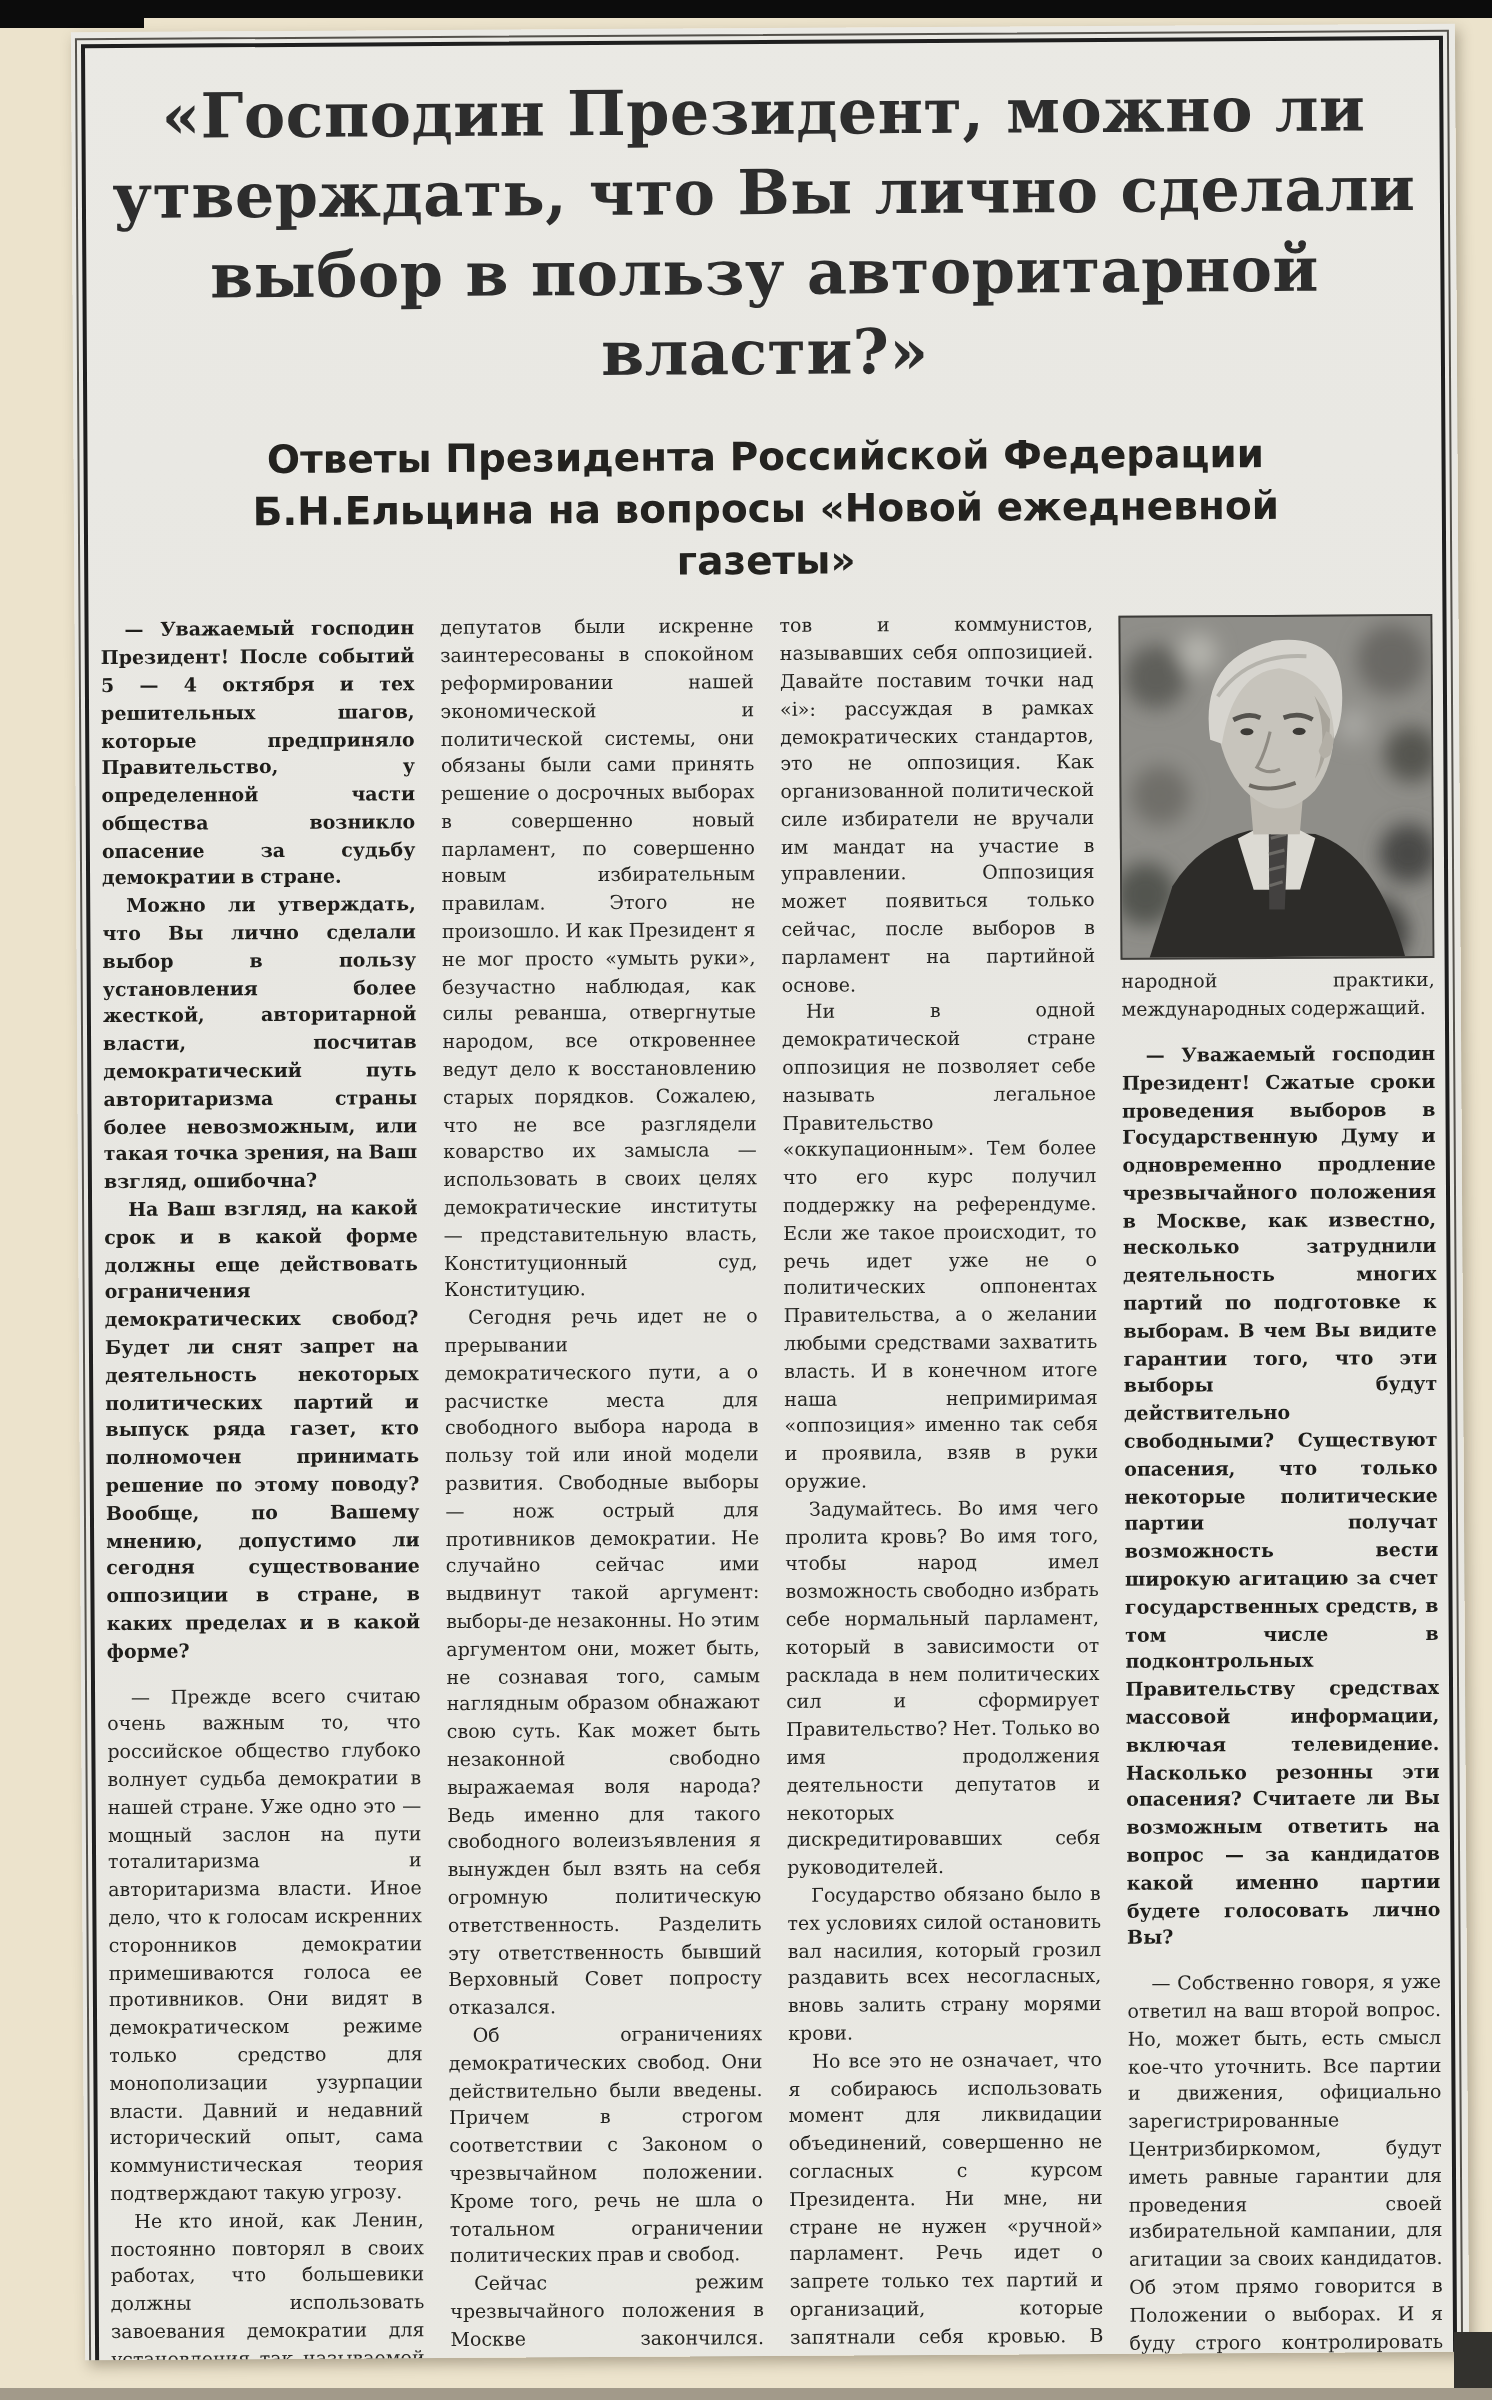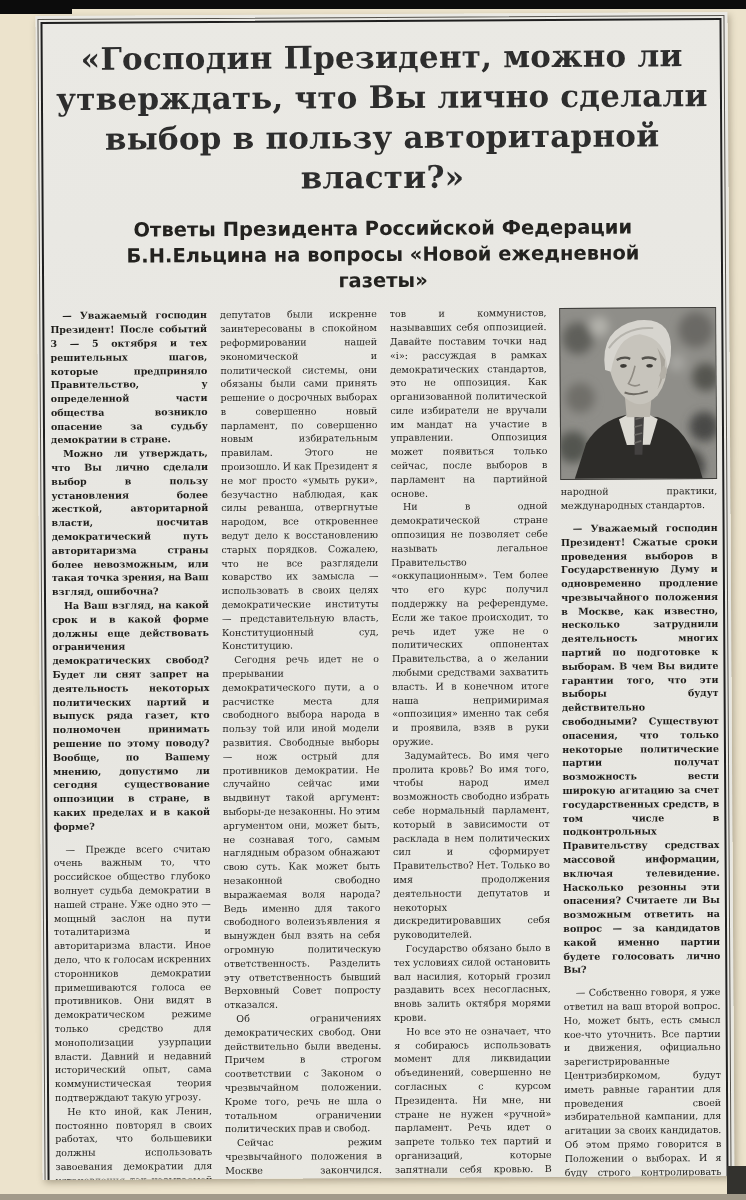--- a/index.html
+++ b/index.html
@@ -66,41 +66,41 @@
 <div class="clipping">
   <div class="frame"></div>
   <div class="content">
 
     <h1 class="headline">«Господин Президент, можно ли утверждать, что Вы лично сделали выбор в пользу авторитарной власти?»</h1>
     <h2 class="subheadline">Ответы Президента Российской Федерации Б.Н.Ельцина на вопросы «Новой ежедневной газеты»</h2>
 
     <div class="cols">
 
       <div class="col">
-        <p class="q">— Уважаемый господин Президент! После событий 3 — 5 октября и тех решительных шагов, которые предприняло Правительство, у определенной части общества возникло опасение за судьбу демократии в стране.</p>
+        <p class="q">— Уважаемый господин Президент! После событий 5 — 4 октября и тех решительных шагов, которые предприняло Правительство, у определенной части общества возникло опасение за судьбу демократии в стране.</p>
         <p class="q">Можно ли утверждать, что Вы лично сделали выбор в пользу установления более жесткой, авторитарной власти, посчитав демократический путь авторитаризма страны более невозможным, или такая точка зрения, на Ваш взгляд, ошибочна?</p>
         <p class="q">На Ваш взгляд, на какой срок и в какой форме должны еще действовать ограничения демократических свобод? Будет ли снят запрет на деятельность некоторых политических партий и выпуск ряда газет, кто полномочен принимать решение по этому поводу? Вообще, по Вашему мнению, допустимо ли сегодня существование оппозиции в стране, в каких пределах и в какой форме?</p>
         <p class="gap">— Прежде всего считаю очень важным то, что российское общество глубоко волнует судьба демократии в нашей стране. Уже одно это — мощный заслон на пути тоталитаризма и авторитаризма власти. Иное дело, что к голосам искренних сторонников демократии примешиваются голоса ее противников. Они видят в демократическом режиме только средство для монополизации узурпации власти. Давний и недавний исторический опыт, сама коммунистическая теория подтверждают такую угрозу.</p>
         <p>Не кто иной, как Ленин, постоянно повторял в своих работах, что большевики должны использовать завоевания демократии для установления так называемой «диктатуры пролетариата». А что за этим кроется, мы все очень хорошо знаем. Это режим всевластия вождя и номенклатуры, режим репрессий, режим циничной лжи и презрения к тем, от имени которых властвует номенклатура.</p>
 
       </div>
 
       <div class="col">
         <p class="co">депутатов были искренне заинтересованы в спокойном реформировании нашей экономической и политической системы, они обязаны были сами принять решение о досрочных выборах в совершенно новый парламент, по совершенно новым избирательным правилам. Этого не произошло. И как Президент я не мог просто «умыть руки», безучастно наблюдая, как силы реванша, отвергнутые народом, все откровеннее ведут дело к восстановлению старых порядков. Сожалею, что не все разглядели коварство их замысла — использовать в своих целях демократические институты — представительную власть, Конституционный суд, Конституцию.</p>
         <p>Сегодня речь идет не о прерывании демократического пути, а о расчистке места для свободного выбора народа в пользу той или иной модели развития. Свободные выборы — нож острый для противников демократии. Не случайно сейчас ими выдвинут такой аргумент: выборы-де незаконны. Но этим аргументом они, может быть, не сознавая того, самым наглядным образом обнажают свою суть. Как может быть незаконной свободно выражаемая воля народа? Ведь именно для такого свободного волеизъявления я вынужден был взять на себя огромную политическую ответственность. Разделить эту ответственность бывший Верховный Совет попросту отказался.</p>
         <p>Об ограничениях демократических свобод. Они действительно были введены. Причем в строгом соответствии с Законом о чрезвычайном положении. Кроме того, речь не шла о тотальном ограничении политических прав и свобод.</p>
         <p>Сейчас режим чрезвычайного положения в Москве закончился. Подчеркну, за пределами Москвы эти ограничения вообще не вводились и не действовали.</p>
 
       </div>
 
       <div class="col">
         <p class="co">тов и коммунистов, называвших себя оппозицией. Давайте поставим точки над «i»: рассуждая в рамках демократических стандартов, это не оппозиция. Как организованной политической силе избиратели не вручали им мандат на участие в управлении. Оппозиция может появиться только сейчас, после выборов в парламент на партийной основе.</p>
         <p>Ни в одной демократической стране оппозиция не позволяет себе называть легальное Правительство «оккупационным». Тем более что его курс получил поддержку на референдуме. Если же такое происходит, то речь идет уже не о политических оппонентах Правительства, а о желании любыми средствами захватить власть. И в конечном итоге наша непримиримая «оппозиция» именно так себя и проявила, взяв в руки оружие.</p>
         <p>Задумайтесь. Во имя чего пролита кровь? Во имя того, чтобы народ имел возможность свободно избрать себе нормальный парламент, который в зависимости от расклада в нем политических сил и сформирует Правительство? Нет. Только во имя продолжения деятельности депутатов и некоторых дискредитировавших себя руководителей.</p>
-        <p>Государство обязано было в тех условиях силой остановить вал насилия, который грозил раздавить всех несогласных, вновь залить октября морями крови.</p>
+        <p>Государство обязано было в тех условиях силой остановить вал насилия, который грозил раздавить всех несогласных, вновь залить страну морями крови.</p>
         <p>Но все это не означает, что я собираюсь использовать момент для ликвидации объединений, совершенно не согласных с курсом Президента. Ни мне, ни стране не нужен «ручной» парламент. Речь идет о запрете только тех партий и организаций, которые запятнали себя кровью. В ближайшие дни я, возможно, подпишу Указ, содержащий перечень таких организаций. Он не будет очень длинным.</p>
 
       </div>
 
       <div class="col">
         <figure class="photo">
           <svg viewBox="0 0 160 172" preserveAspectRatio="none" aria-hidden="true">
             <defs>
               <filter id="blur1" x="-30%" y="-30%" width="160%" height="160%">
                 <feGaussianBlur stdDeviation="5"></feGaussianBlur>
@@ -136,21 +136,21 @@
             <path d="M84,51 Q92,48 99,52" stroke="#54524d" stroke-width="2.4" fill="none"></path>
             <ellipse cx="65" cy="58" rx="3.4" ry="1.8" fill="#3c3a36"></ellipse>
             <ellipse cx="92" cy="58" rx="3.4" ry="1.8" fill="#3c3a36"></ellipse>
 
             <path d="M77,58 Q74,70 70,76 Q76,80 82,77" stroke="#8f8b83" stroke-width="1.6" fill="none"></path>
             <path d="M66,85 Q76,89 90,84" stroke="#6e6a63" stroke-width="2" fill="none"></path>
 
             <path d="M106,58 Q112,60 108,70 Q104,74 102,68" fill="#b3afa6"></path>
           </svg>
         </figure>
-        <p class="co">народной практики, международных стандартов.</p>
+        <p class="co">народной практики, международных содержащий.</p>
         <p class="q gap">— Уважаемый господин Президент! Сжатые сроки проведения выборов в Государственную Думу и одновременно продление чрезвычайного положения в Москве, как известно, несколько затруднили деятельность многих партий по подготовке к выборам. В чем Вы видите гарантии того, что эти выборы будут действительно свободными? Существуют опасения, что только некоторые политические партии получат возможность вести широкую агитацию за счет государственных средств, в том числе в подконтрольных Правительству средствах массовой информации, включая телевидение. Насколько резонны эти опасения? Считаете ли Вы возможным ответить на вопрос — за кандидатов какой именно партии будете голосовать лично Вы?</p>
         <p class="gap">— Собственно говоря, я уже ответил на ваш второй вопрос. Но, может быть, есть смысл кое-что уточнить. Все партии и движения, официально зарегистрированные Центризбиркомом, будут иметь равные гарантии для проведения своей избирательной кампании, для агитации за своих кандидатов. Об этом прямо говорится в Положении о выборах. И я буду строго контролировать выполнение этих требований.</p>
 
       </div>
 
     </div>
   </div>
 </div>
 
 <div class="corner-dark"></div>

